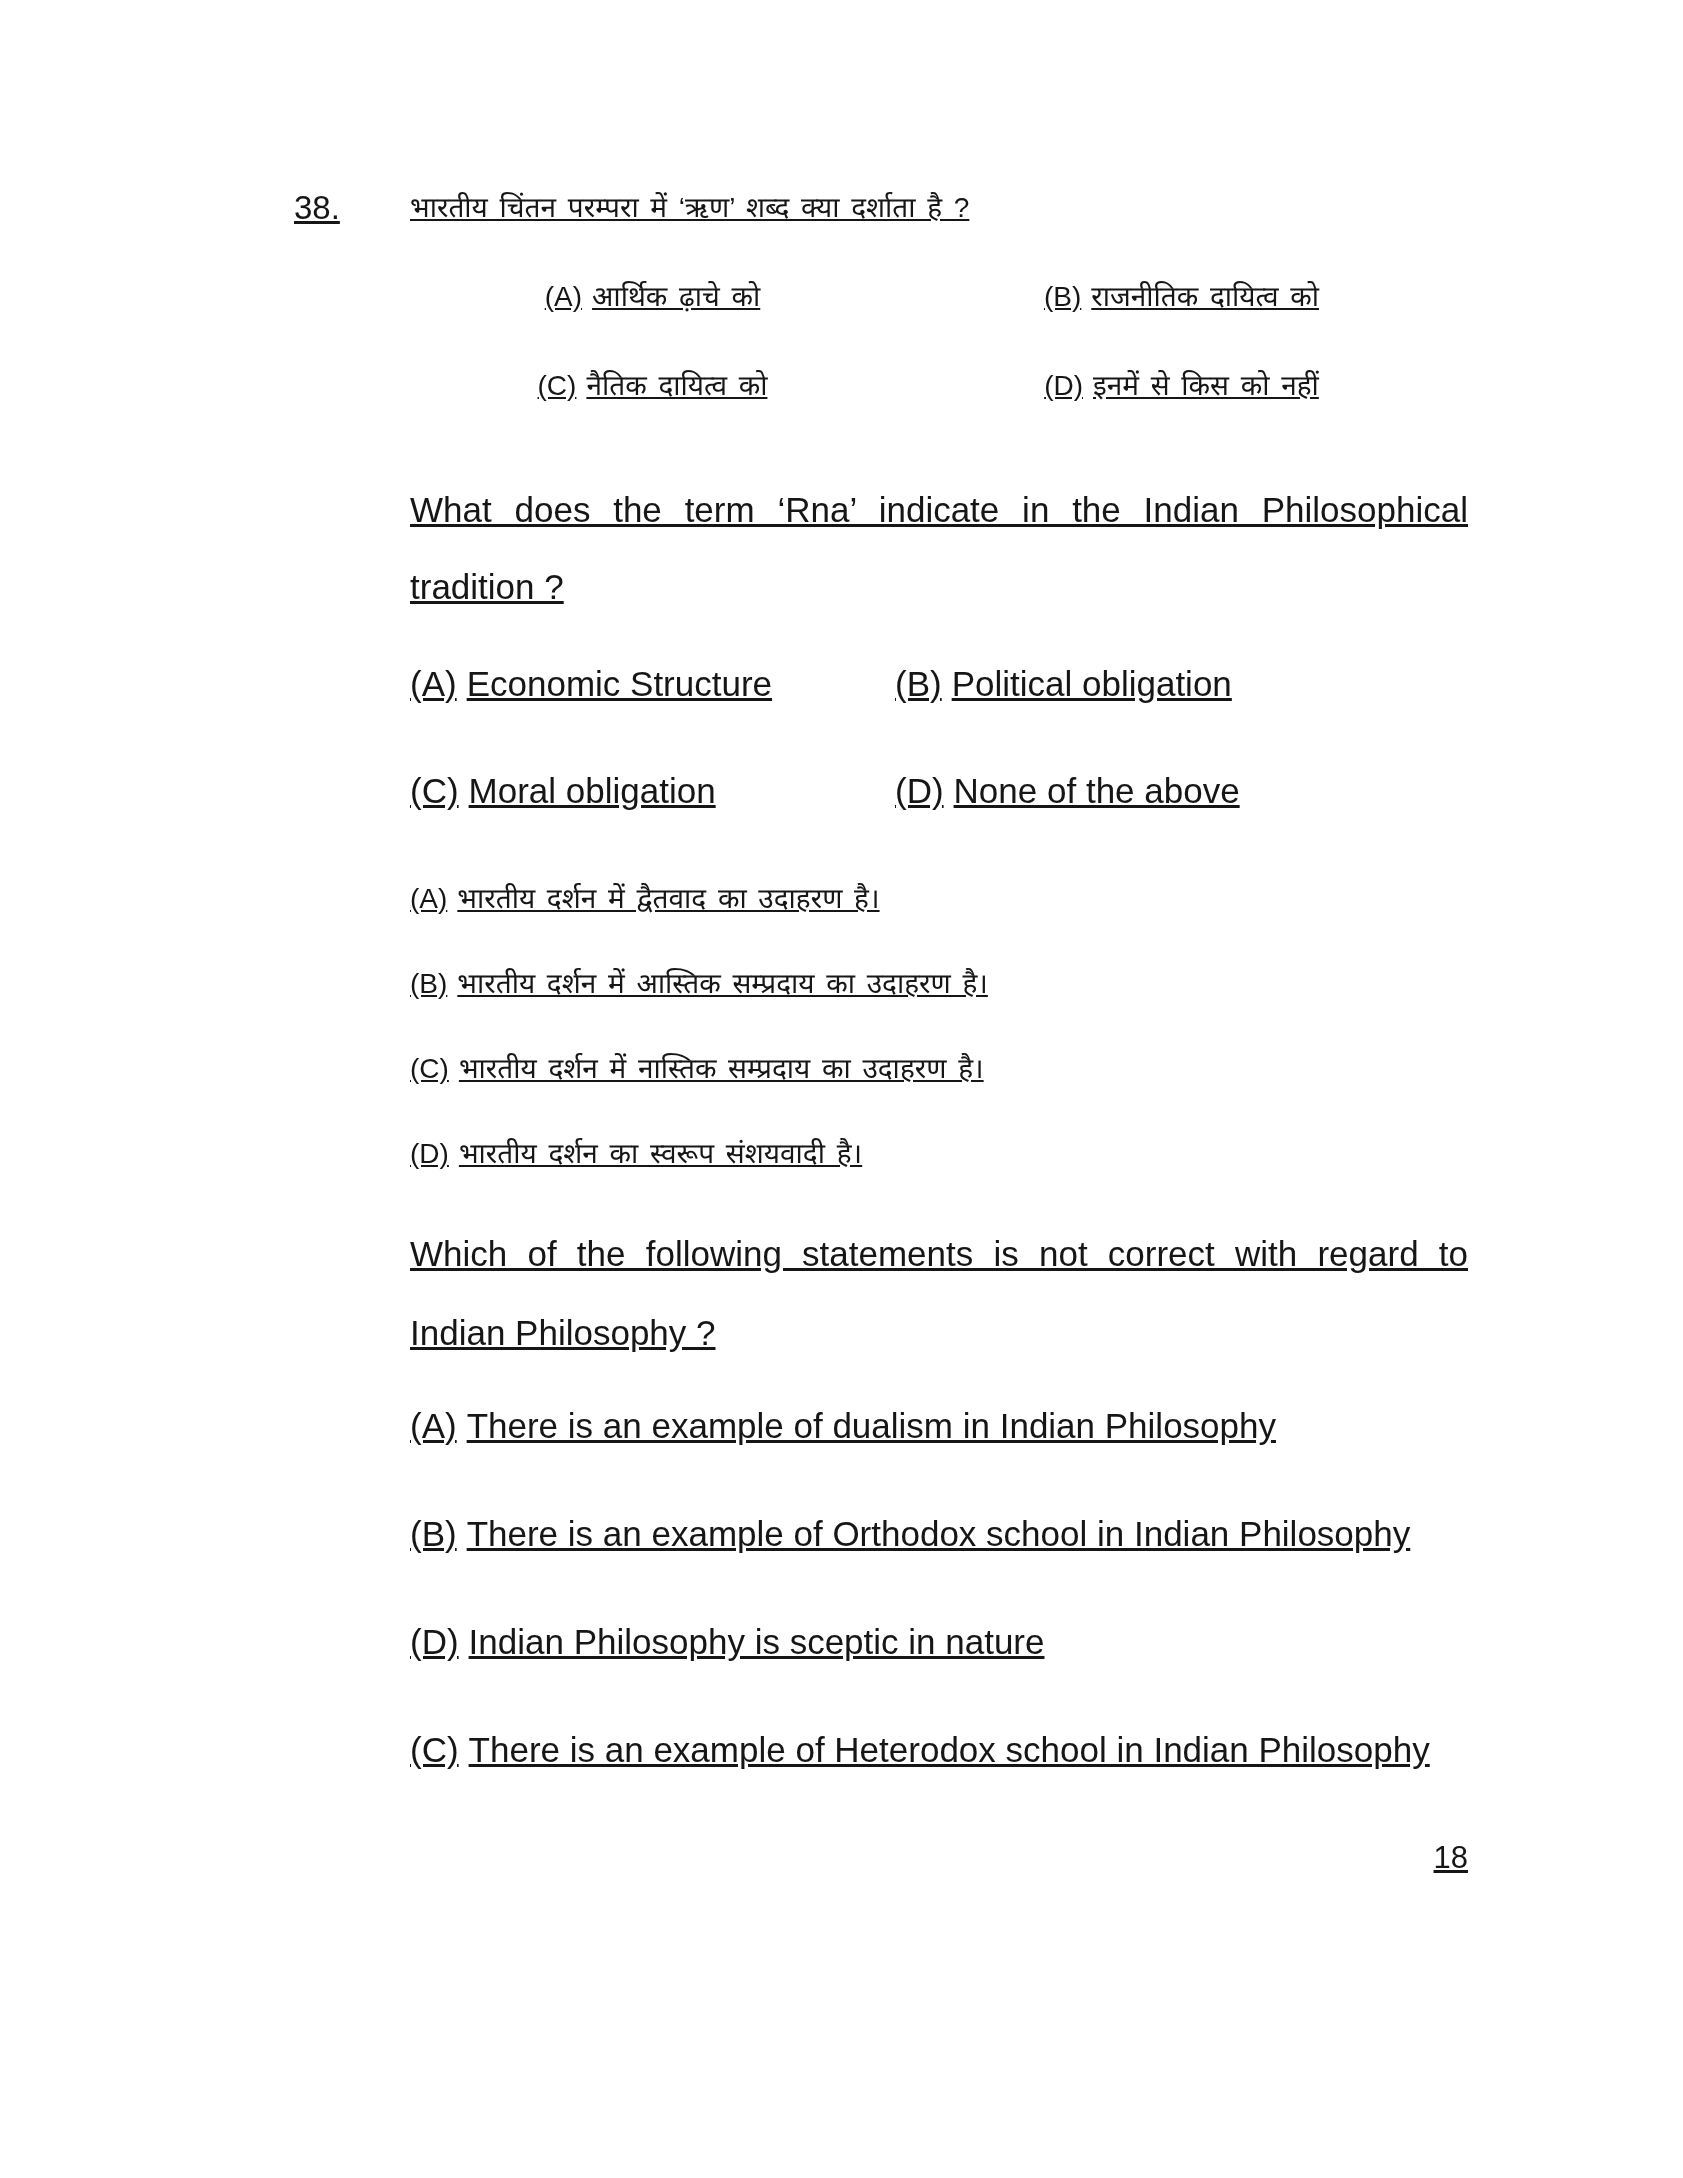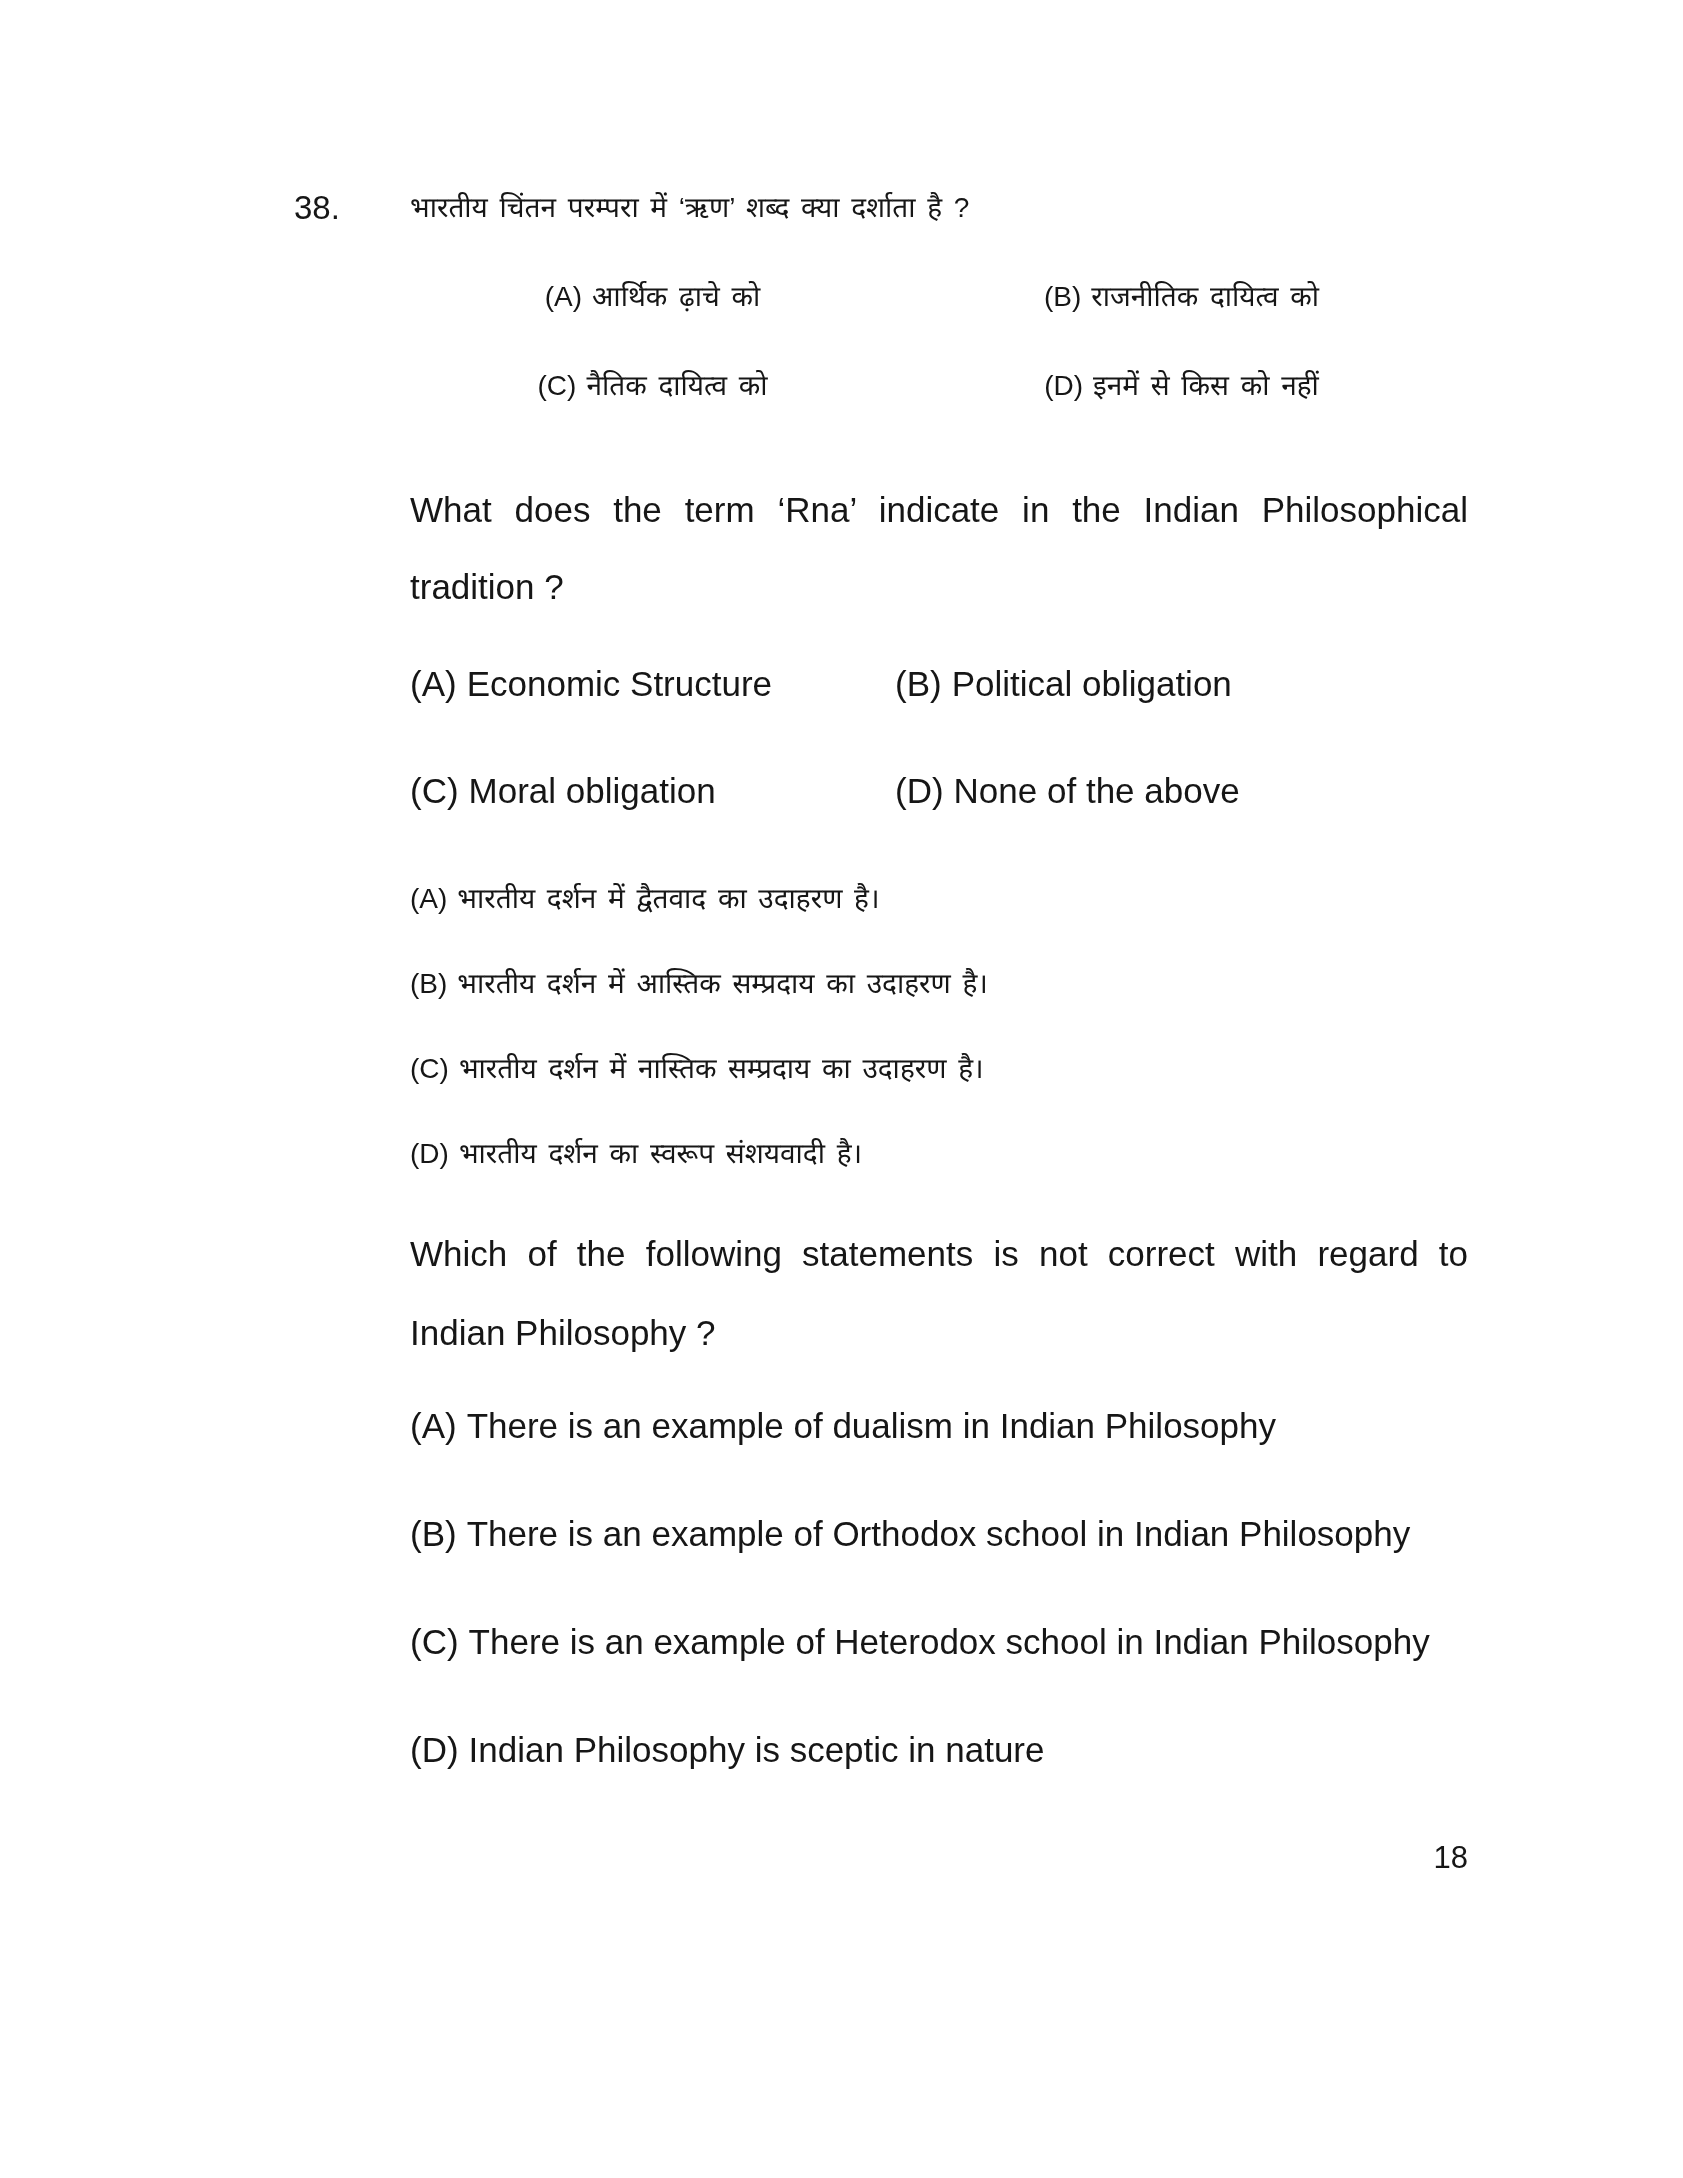--- a/index.html
+++ b/index.html
@@ -14,20 +14,21 @@
     position: relative;
     width: 1683px;
     height: 1630px;
     background: #ffffff;
     color: #161616;
     font-family: "Liberation Sans", "DejaVu Sans", sans-serif;
     font-size: 35px;
     line-height: 50px;
     padding: 183px 215px 0 294px;
     box-sizing: border-box;
+    text-decoration: underline;
   }
   .q-row {
     display: flex;
     align-items: flex-start;
   }
   .q-num {
     width: 116px;
     flex: 0 0 116px;
     font-size: 33px;
   }
@@ -146,24 +147,24 @@
       </div>
 
       <div>
         <div class="eng-opt">
           <span class="opt-label">(A)</span><span>There is an example of dualism in Indian Philosophy</span>
         </div>
         <div class="eng-opt">
           <span class="opt-label">(B)</span><span>There is an example of Orthodox school in Indian Philosophy</span>
         </div>
         <div class="eng-opt">
-          <span class="opt-label">(C)</span><span>There is an example of Heterodox school in Indian Philosophy</span>
+          <span class="opt-label">(D)</span><span>Indian Philosophy is sceptic in nature</span>
         </div>
         <div class="eng-opt">
-          <span class="opt-label">(D)</span><span>Indian Philosophy is sceptic in nature</span>
+          <span class="opt-label">(C)</span><span>There is an example of Heterodox school in Indian Philosophy</span>
         </div>
       </div>
     </div>
   </section>
 
   <div class="page-number">18</div>
 
 </div>
 
 

